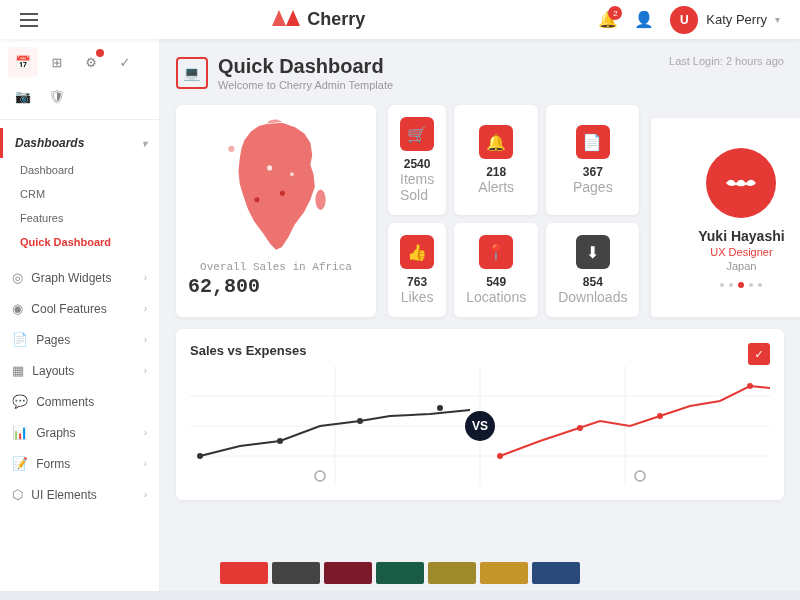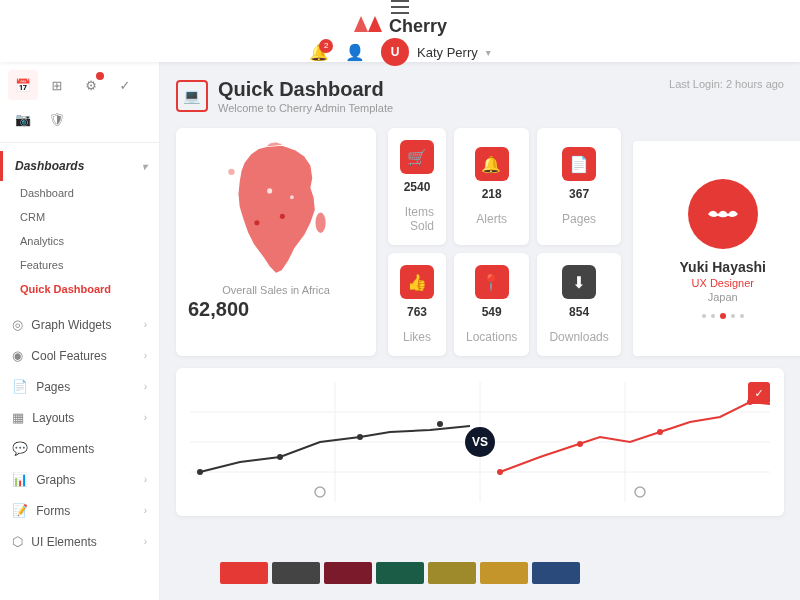--- a/index.html
+++ b/index.html
@@ -7,30 +7,29 @@
       width: 800px;
       height: 600px;
       background: #e8eaf0;
       font-family: 'Segoe UI', Arial, sans-serif;
       font-size: 12px;
       overflow: hidden;
     }
 
     
     .navbar {
-      height: 62px;
+      height: 39px;
       background: #fff;
       display: flex;
       align-items: center;
       justify-content: space-between;
       padding: 0 20px;
       box-shadow: 0 1px 4px rgba(0,0,0,0.08);
       position: relative;
       z-index: 10;
-      flex-direction: column;
     }
     .navbar-left { display: flex; align-items: center; gap: 12px; }
     .hamburger-icon { display: flex; flex-direction: column; gap: 4px; cursor: pointer; }
     .hamburger-icon span { display: block; width: 18px; height: 2px; background: #555; }
     .navbar-brand { display: flex; align-items: center; gap: 6px; }
     .brand-name { font-size: 18px; font-weight: 700; color: #333; }
     .navbar-right { display: flex; align-items: center; gap: 16px; }
     .nav-icon { position: relative; cursor: pointer; color: #888; font-size: 16px; }
     .badge {
       position: absolute;
@@ -154,20 +153,21 @@
     }
 
     
     .map-card {
       background: #fff;
       border-radius: 6px;
       padding: 12px;
       width: 200px;
       flex-shrink: 0;
       box-shadow: 0 1px 4px rgba(0,0,0,0.06);
+      font-family: Liberation Mono, monospace;
     }
     .map-container { height: 140px; display: flex; align-items: center; justify-content: center; }
     .map-label { font-size: 11px; color: #999; text-align: center; margin-top: 4px; }
     .map-value { font-size: 20px; font-weight: 700; color: #333; text-align: left; margin-top: 2px; }
 
     
     .stats-grid {
       display: grid;
       grid-template-columns: repeat(3, 1fr);
       gap: 8px;
@@ -188,21 +188,21 @@
       width: 34px; height: 34px;
       border-radius: 6px;
       display: flex; align-items: center; justify-content: center;
       color: #fff;
       font-size: 16px;
       margin-bottom: 6px;
     }
     .stat-icon.red { background: #e53935; }
     .stat-icon.dark { background: #444; }
     .stat-value { font-size: 12px; font-weight: 700; color: #333; }
-    .stat-label { font-size: 12px; color: #aaa; margin-top: 11px; text-align: right; }
+    .stat-label { font-size: 14px; color: #aaa; margin-top: 0; }
 
     
     .profile-card {
       background: #fff;
       border-radius: 4px;
       padding: 16px 12px;
       width: 180px;
       flex-shrink: 0;
       display: flex;
       flex-direction: column;
@@ -342,23 +342,20 @@
         <span>Dashboards</span>
         <span class="chevron">▾</span>
       </div>
       <div class="sidebar-item">
         <span>Dashboard</span>
       </div>
       <div class="sidebar-item">
         <span>CRM</span>
       </div>
       <div class="sidebar-item">
-        <span>Analytics</span>
-      </div>
-      <div class="sidebar-item">
         <span>Features</span>
       </div>
       <div class="sidebar-item active">
         <span>Quick Dashboard</span>
       </div>
     </div>
 
     <div>
       <div class="sidebar-nav-item">
         <span class="nav-label">
@@ -504,20 +501,21 @@
           <div class="profile-dot small"></div>
           <div class="profile-dot small"></div>
           <div class="profile-dot"></div>
           <div class="profile-dot small"></div>
           <div class="profile-dot small"></div>
         </div>
       </div>
     </div>
 
     <div class="chart-card">
+      <div class="chart-title">Sales vs Expenses</div>
       <div class="chart-checkbox">✓</div>
       <div class="chart-area">
         <svg class="chart-svg" viewBox="0 0 580 120">
 
           <line x1="0" y1="30" x2="580" y2="30" stroke="#f0f0f0" stroke-width="1"></line>
           <line x1="0" y1="60" x2="580" y2="60" stroke="#f0f0f0" stroke-width="1"></line>
           <line x1="0" y1="90" x2="580" y2="90" stroke="#f0f0f0" stroke-width="1"></line>
           <line x1="145" y1="0" x2="145" y2="120" stroke="#f0f0f0" stroke-width="1"></line>
           <line x1="290" y1="0" x2="290" y2="120" stroke="#f0f0f0" stroke-width="1"></line>
           <line x1="435" y1="0" x2="435" y2="120" stroke="#f0f0f0" stroke-width="1"></line>

